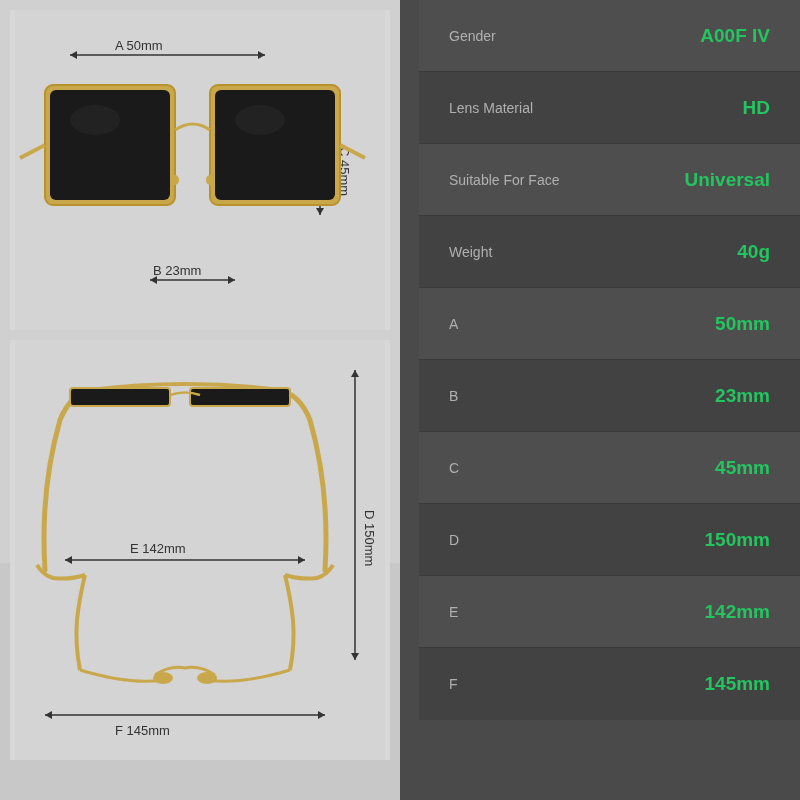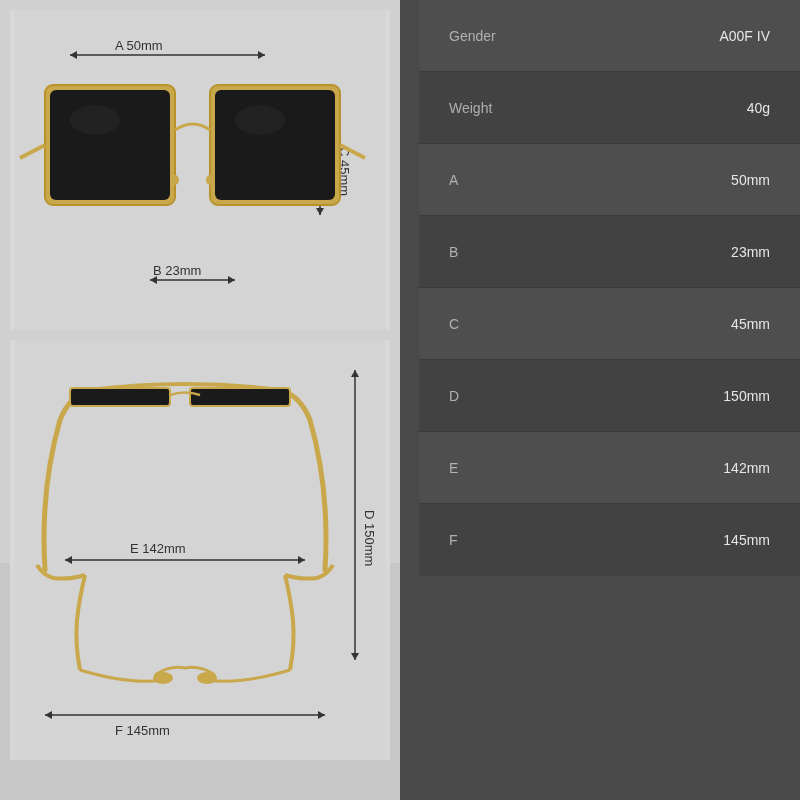--- a/index.html
+++ b/index.html
@@ -79,23 +79,23 @@
       background: #4e4e4e;
     }
 
     .spec-label {
       font-size: 14px;
       color: #b0b0b0;
       font-weight: 400;
     }
 
     .spec-value {
-      font-size: 14px;
-      color: #e5e5e5;
-      font-weight: 400;
+      font-size: 19px;
+      color: #22c55e;
+      font-weight: 700;
     }
   </style>
 </head>
 <body>
 
 <div class="left-panel">
 
   <div class="top-diagram">
     <svg width="370" height="320" viewBox="0 0 370 320">
 
@@ -187,20 +187,28 @@
   </div>
 
 </div>
 
 <div class="right-panel">
 <div class="spec-row">
       <span class="spec-label">Gender</span>
       <span class="spec-value">A00F IV</span>
     </div>
     <div class="spec-row">
+      <span class="spec-label">Lens Material</span>
+      <span class="spec-value">HD</span>
+    </div>
+    <div class="spec-row">
+      <span class="spec-label">Suitable For Face</span>
+      <span class="spec-value">Universal</span>
+    </div>
+    <div class="spec-row">
       <span class="spec-label">Weight</span>
       <span class="spec-value">40g</span>
     </div>
     <div class="spec-row">
       <span class="spec-label">A</span>
       <span class="spec-value">50mm</span>
     </div>
     <div class="spec-row">
       <span class="spec-label">B</span>
       <span class="spec-value">23mm</span>

